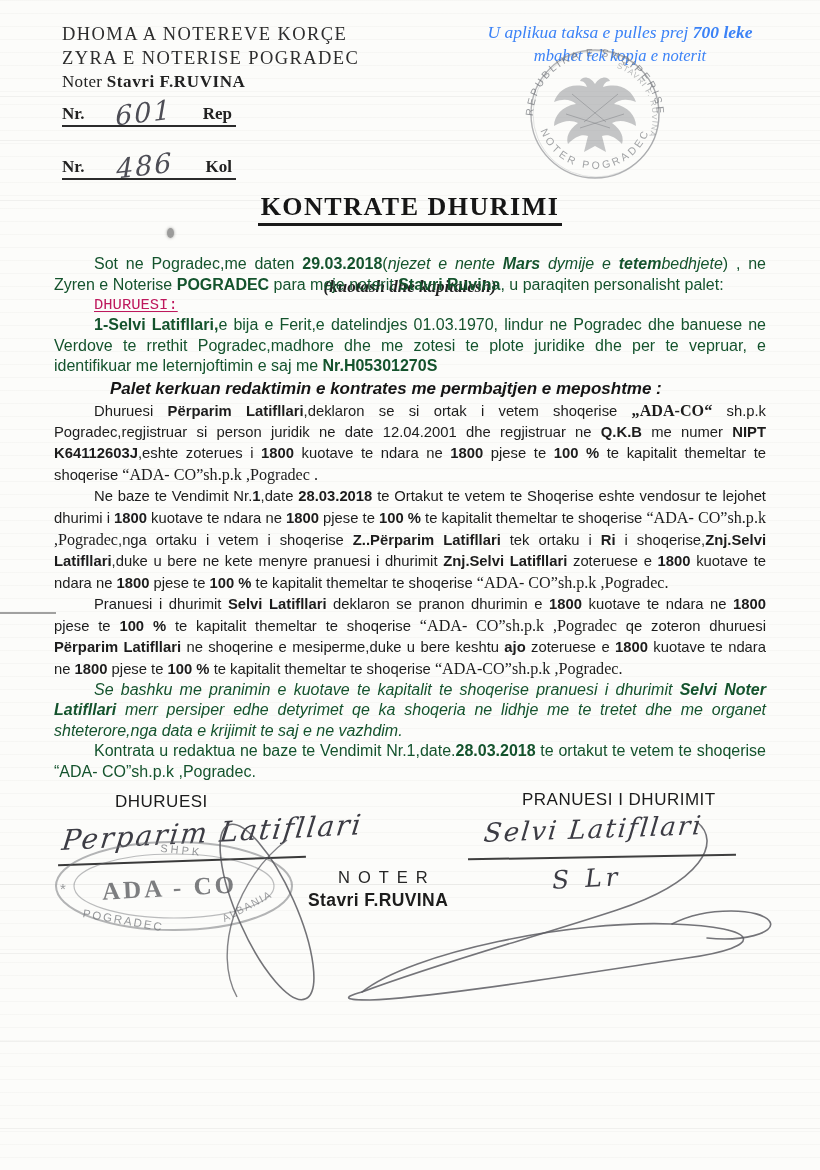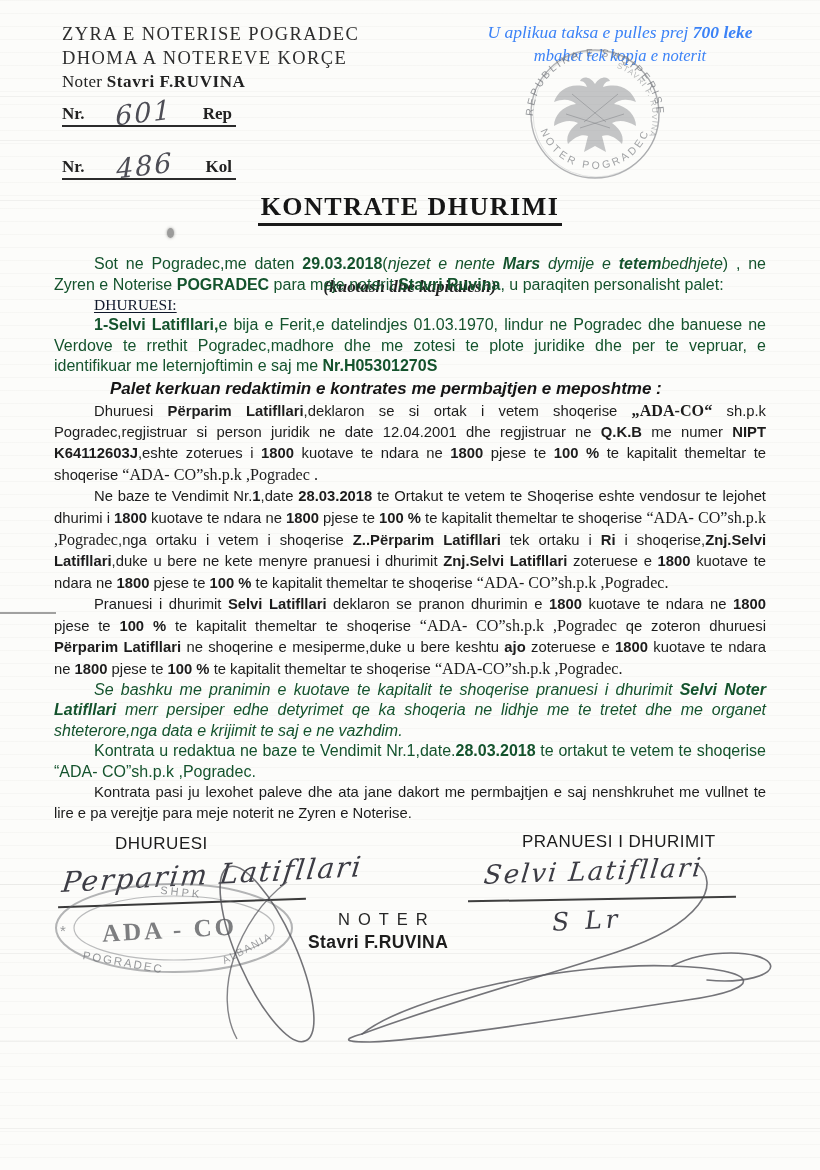--- a/index.html
+++ b/index.html
@@ -36,22 +36,22 @@
   .doc-title{display:inline-block;font-weight:bold;font-size:26px;letter-spacing:1.5px;color:#161616;
         border-bottom:3px solid #1a1a1a;padding:0 3px 1px 3px;}
   .doc-subtitle{position:absolute;top:229px;left:0;width:100%;text-align:center;
         font-weight:bold;font-style:italic;font-size:17px;color:#222;margin-top:48px;}
 
   
   .content{position:absolute;left:54px;top:254px;width:712px;}
   .content p{margin:0;text-align:justify;}
   p.serif{font-family:Liberation Sans, sans-serif;font-size:16px;line-height:20.5px;color:#14532d;text-indent:40px;}
   p.sans{font-family:"Liberation Sans",sans-serif;font-size:14.8px;line-height:21px;color:#1c1c1c;text-indent:40px;}
-  p.h-underline{font-family:Liberation Serif, serif;font-size:15.5px;line-height:20px;
-        text-indent:0;padding-left:40px;color:#0f172a;}
+  p.h-underline{font-family:Liberation Mono, monospace;font-size:15.5px;line-height:20px;
+        text-indent:0;padding-left:40px;color:#be185d;}
   p.h-underline span{text-decoration:underline;text-underline-offset:2px;}
   p.request-heading{font-family:"Liberation Sans",sans-serif;font-weight:bold;font-style:italic;
         font-size:17px;line-height:23px;text-indent:56px;color:#151515;}
   .b{font-weight:bold;}
   .i{font-style:italic;}
   .f-serif{font-family:"Liberation Serif",serif;font-size:1.09em;}
 
   
   .sig-block{position:relative;height:260px;margin-top:4px;font-family:"Liberation Sans",sans-serif;}
   .sig-label-left{position:absolute;left:61px;top:6px;font-size:17px;color:#1b1b1b;letter-spacing:.5px;}
@@ -79,22 +79,22 @@
   <div class="scanline" style="top:140px"></div>
   <div class="scanline" style="top:200px"></div>
   <div class="scanline" style="top:884px"></div>
   <div class="scanline" style="top:953px"></div>
   <div class="scanline" style="top:1041px"></div>
   <div class="scanline" style="top:1128px"></div>
   <div class="dash-artifact"></div>
   <div class="smudge"></div>
 
   <div class="header-left">
+    <div class="office-line">DHOMA A NOTEREVE KORÇE</div>
     <div class="office-line">ZYRA E NOTERISE POGRADEC</div>
-    <div class="office-line">DHOMA A NOTEREVE KORÇE</div>
     <div class="notary-line"><span>Noter </span> <b>Stavri F.RUVINA</b></div>
     <div class="nr-line nr-rep">
       <span>Nr.</span>
       <span class="hand-number">601</span>
       <span>Rep</span>
     </div>
     <div class="nr-line nr-kol">
       <span>Nr.</span>
       <span class="hand-number">486</span>
       <span>Kol</span>
@@ -139,21 +139,20 @@
   <div class="content">
     <p class="serif"><span>Sot ne Pogradec,me daten </span><span class="b">29.03.2018</span><span>(</span><span class="i">njezet e nente </span><span class="b i">Mars</span><span class="i"> dymije e </span><span class="b i">tetem</span><span class="i">bedhjete</span><span>) , ne Zyren e Noterise </span><span class="b">POGRADEC</span><span> para meje noterit </span><span class="b">Stavri Ruvina</span><span>, u paraqiten  personalisht palet:</span></p>
     <p class="h-underline"><span>DHURUESI:</span></p>
     <p class="serif"><span class="b">1-Selvi Latifllari,</span><span>e bija e Ferit,e datelindjes 01.03.1970, lindur ne Pogradec dhe banuese ne Verdove te rrethit Pogradec,madhore dhe me zotesi te plote juridike dhe per te vepruar, e identifikuar me leternjoftimin e saj me </span><span class="b">Nr.H05301270S</span></p>
     <p class="request-heading">Palet  kerkuan redaktimin e  kontrates me permbajtjen e meposhtme :</p>
     <p class="sans"><span>Dhuruesi </span><span class="b">Përparim Latifllari</span><span>,deklaron se si ortak i vetem  shoqerise </span><span class="b f-serif">„ADA-CO“</span><span> sh.p.k Pogradec,regjistruar si person juridik  ne date 12.04.2001 dhe regjistruar ne </span><span class="b">Q.K.B</span><span> me numer </span><span class="b">NIPT K64112603J</span><span>,eshte zoterues i </span><span class="b">1800</span><span> kuotave te ndara ne </span><span class="b">1800</span><span> pjese te </span><span class="b">100 %</span><span> te kapitalit themeltar te shoqerise </span><span class="f-serif">“ADA- CO”sh.p.k ,Pogradec .</span></p>
     <p class="sans"><span>Ne baze te Vendimit Nr.</span><span class="b">1</span><span>,date </span><span class="b">28.03.2018</span><span> te  Ortakut te vetem  te  Shoqerise  eshte vendosur te  lejohet  dhurimi i </span><span class="b">1800</span><span> kuotave te ndara ne </span><span class="b">1800</span><span> pjese te </span><span class="b">100 %</span><span> te kapitalit themeltar te shoqerise </span><span class="f-serif">“ADA- CO”sh.p.k ,Pogradec</span><span>,nga ortaku i vetem i shoqerise </span><span class="b">Z..Përparim Latifllari</span><span> tek ortaku i </span><span class="b">Ri</span><span> i shoqerise,</span><span class="b">Znj.Selvi Latifllari</span><span>,duke u bere ne kete menyre pranuesi i dhurimit </span><span class="b">Znj.Selvi Latifllari</span><span> zoteruese e </span><span class="b">1800</span><span> kuotave te ndara ne </span><span class="b">1800</span><span> pjese te </span><span class="b">100 %</span><span> te kapitalit themeltar te shoqerise </span><span class="f-serif">“ADA- CO”sh.p.k ,Pogradec.</span></p>
     <p class="sans"><span>Pranuesi i dhurimit </span><span class="b">Selvi Latifllari</span><span> deklaron se pranon  dhurimin  e  </span><span class="b">1800</span><span> kuotave te ndara ne </span><span class="b">1800</span><span> pjese te </span><span class="b">100 %</span><span> te kapitalit themeltar te shoqerise </span><span class="f-serif">“ADA- CO”sh.p.k ,Pogradec</span><span> qe zoteron dhuruesi </span><span class="b">Përparim Latifllari</span><span> ne shoqerine e mesiperme,duke u bere keshtu </span><span class="b">ajo</span><span> zoteruese e  </span><span class="b">1800</span><span> kuotave te ndara ne </span><span class="b">1800</span><span> pjese te </span><span class="b">100 %</span><span> te kapitalit themeltar te shoqerise </span><span class="f-serif">“ADA-CO”sh.p.k ,Pogradec.</span></p>
     <p class="serif"><span class="i">Se bashku me pranimin e kuotave te kapitalit te shoqerise  pranuesi i dhurimit </span><span class="b i">Selvi Noter Latifllari</span><span class="i"> merr persiper  edhe  detyrimet  qe ka shoqeria  ne lidhje me te tretet dhe me organet shteterore,nga  data e krijimit te saj e ne vazhdim.</span></p>
     <p class="serif"><span>Kontrata u redaktua ne baze te Vendimit Nr.1,date.</span><span class="b">28.03.2018</span><span> te ortakut te vetem te shoqerise “ADA- CO”sh.p.k ,Pogradec.</span></p>
-    <p class="sans"><span>Kontrata pasi ju lexohet paleve dhe ata jane dakort me permbajtjen e saj nenshkruhet me vullnet te lire e pa verejtje para meje noterit ne Zyren e Noterise.</span></p>
 
     <div class="sig-block">
       <div class="sig-label-left">DHURUESI</div>
       <div class="sig-label-right">PRANUESI I DHURIMIT</div>
 
       <div class="sig-left-name script">Perparim Latifllari</div>
       <div class="sig-left-line"></div>
 
       <svg class="oval-stamp" width="250" height="100" viewBox="0 0 250 100">
         <ellipse cx="122" cy="48" rx="118" ry="44" fill="none" stroke="rgba(106,108,112,0.5)" stroke-width="2"></ellipse>

